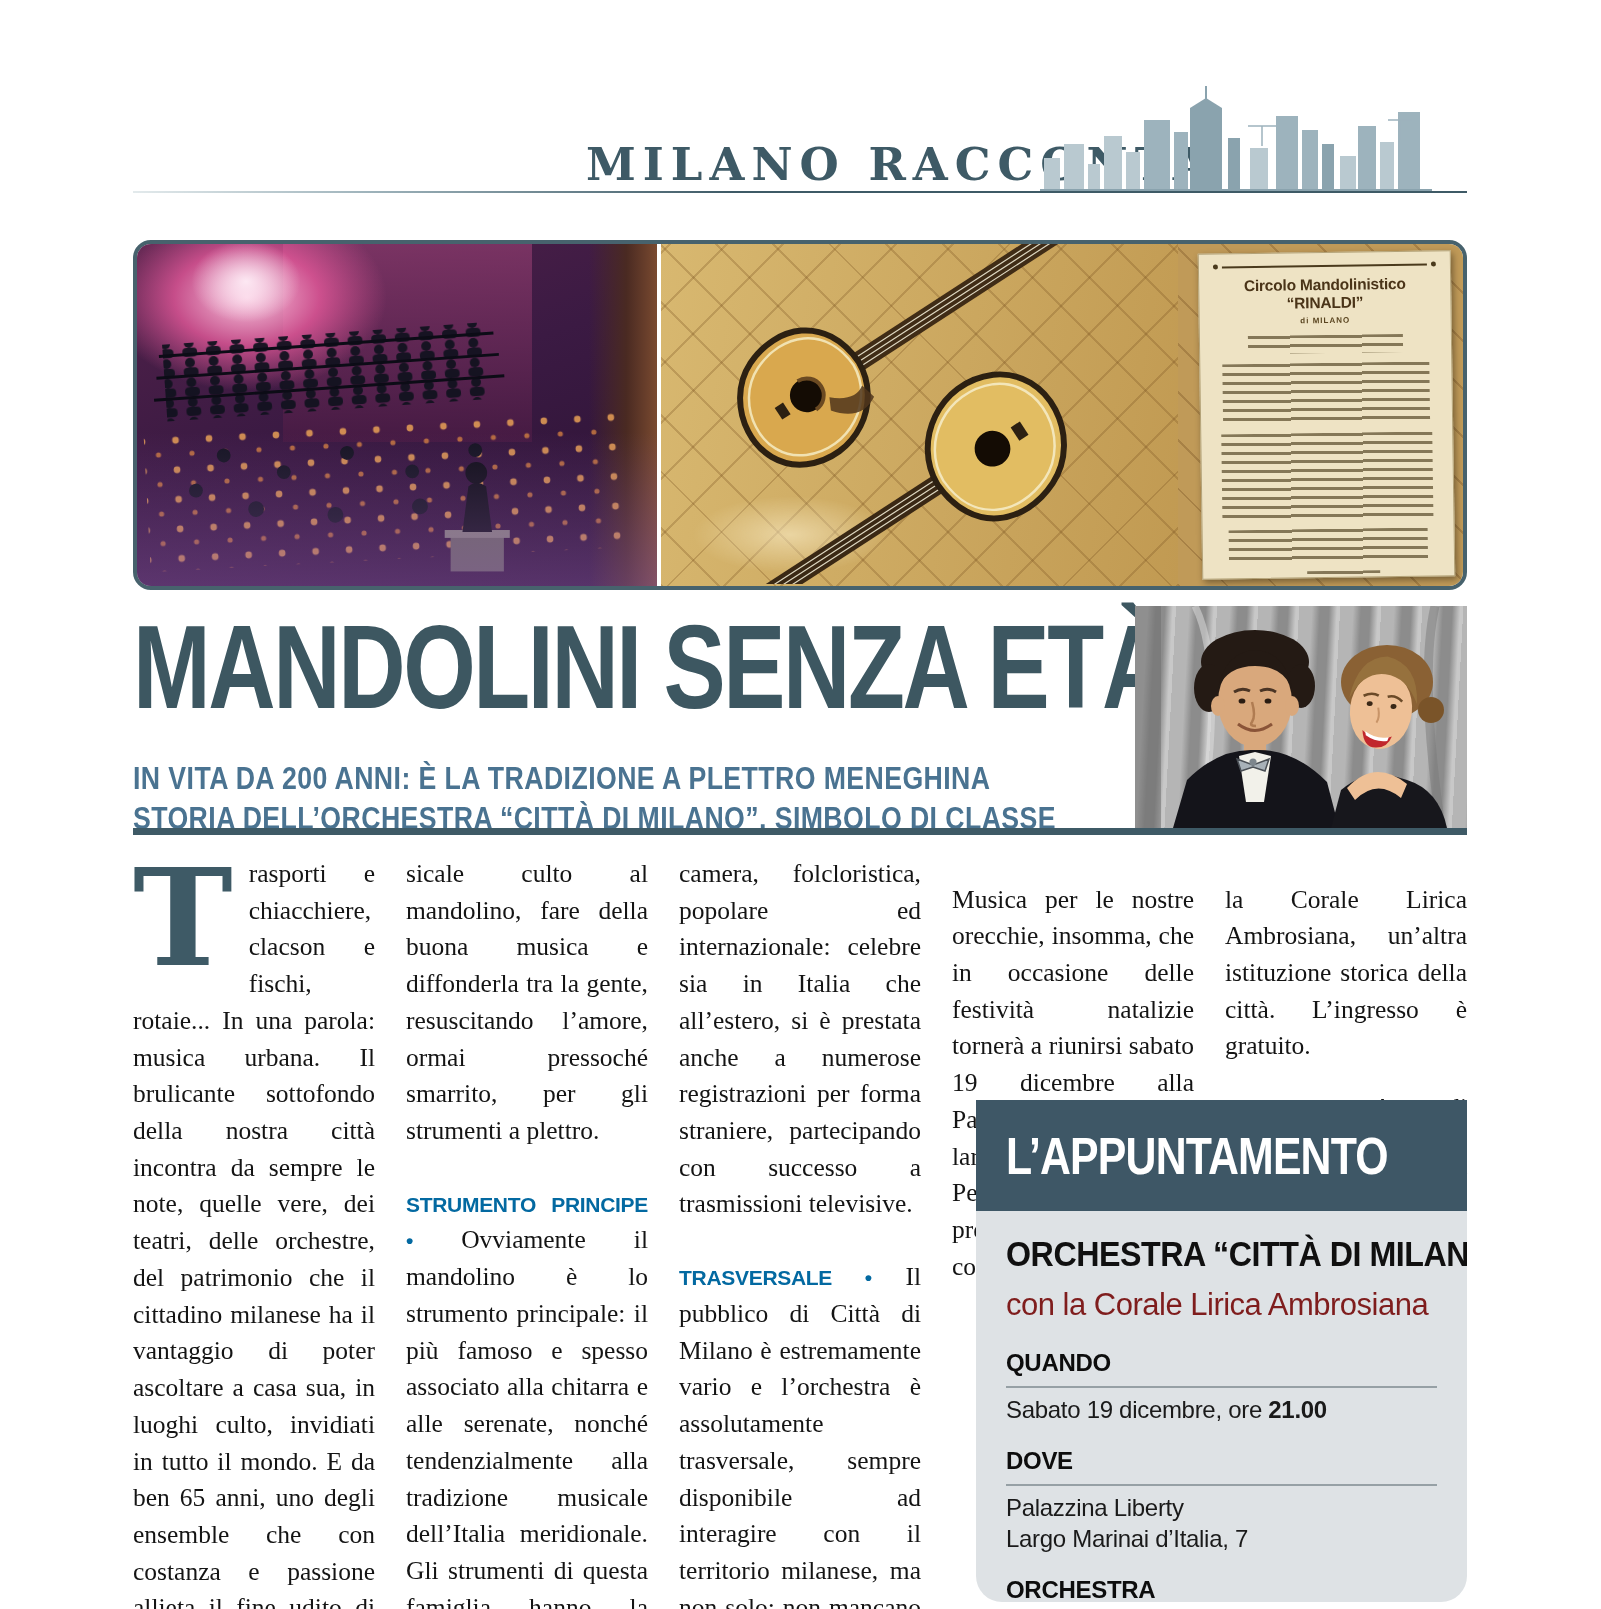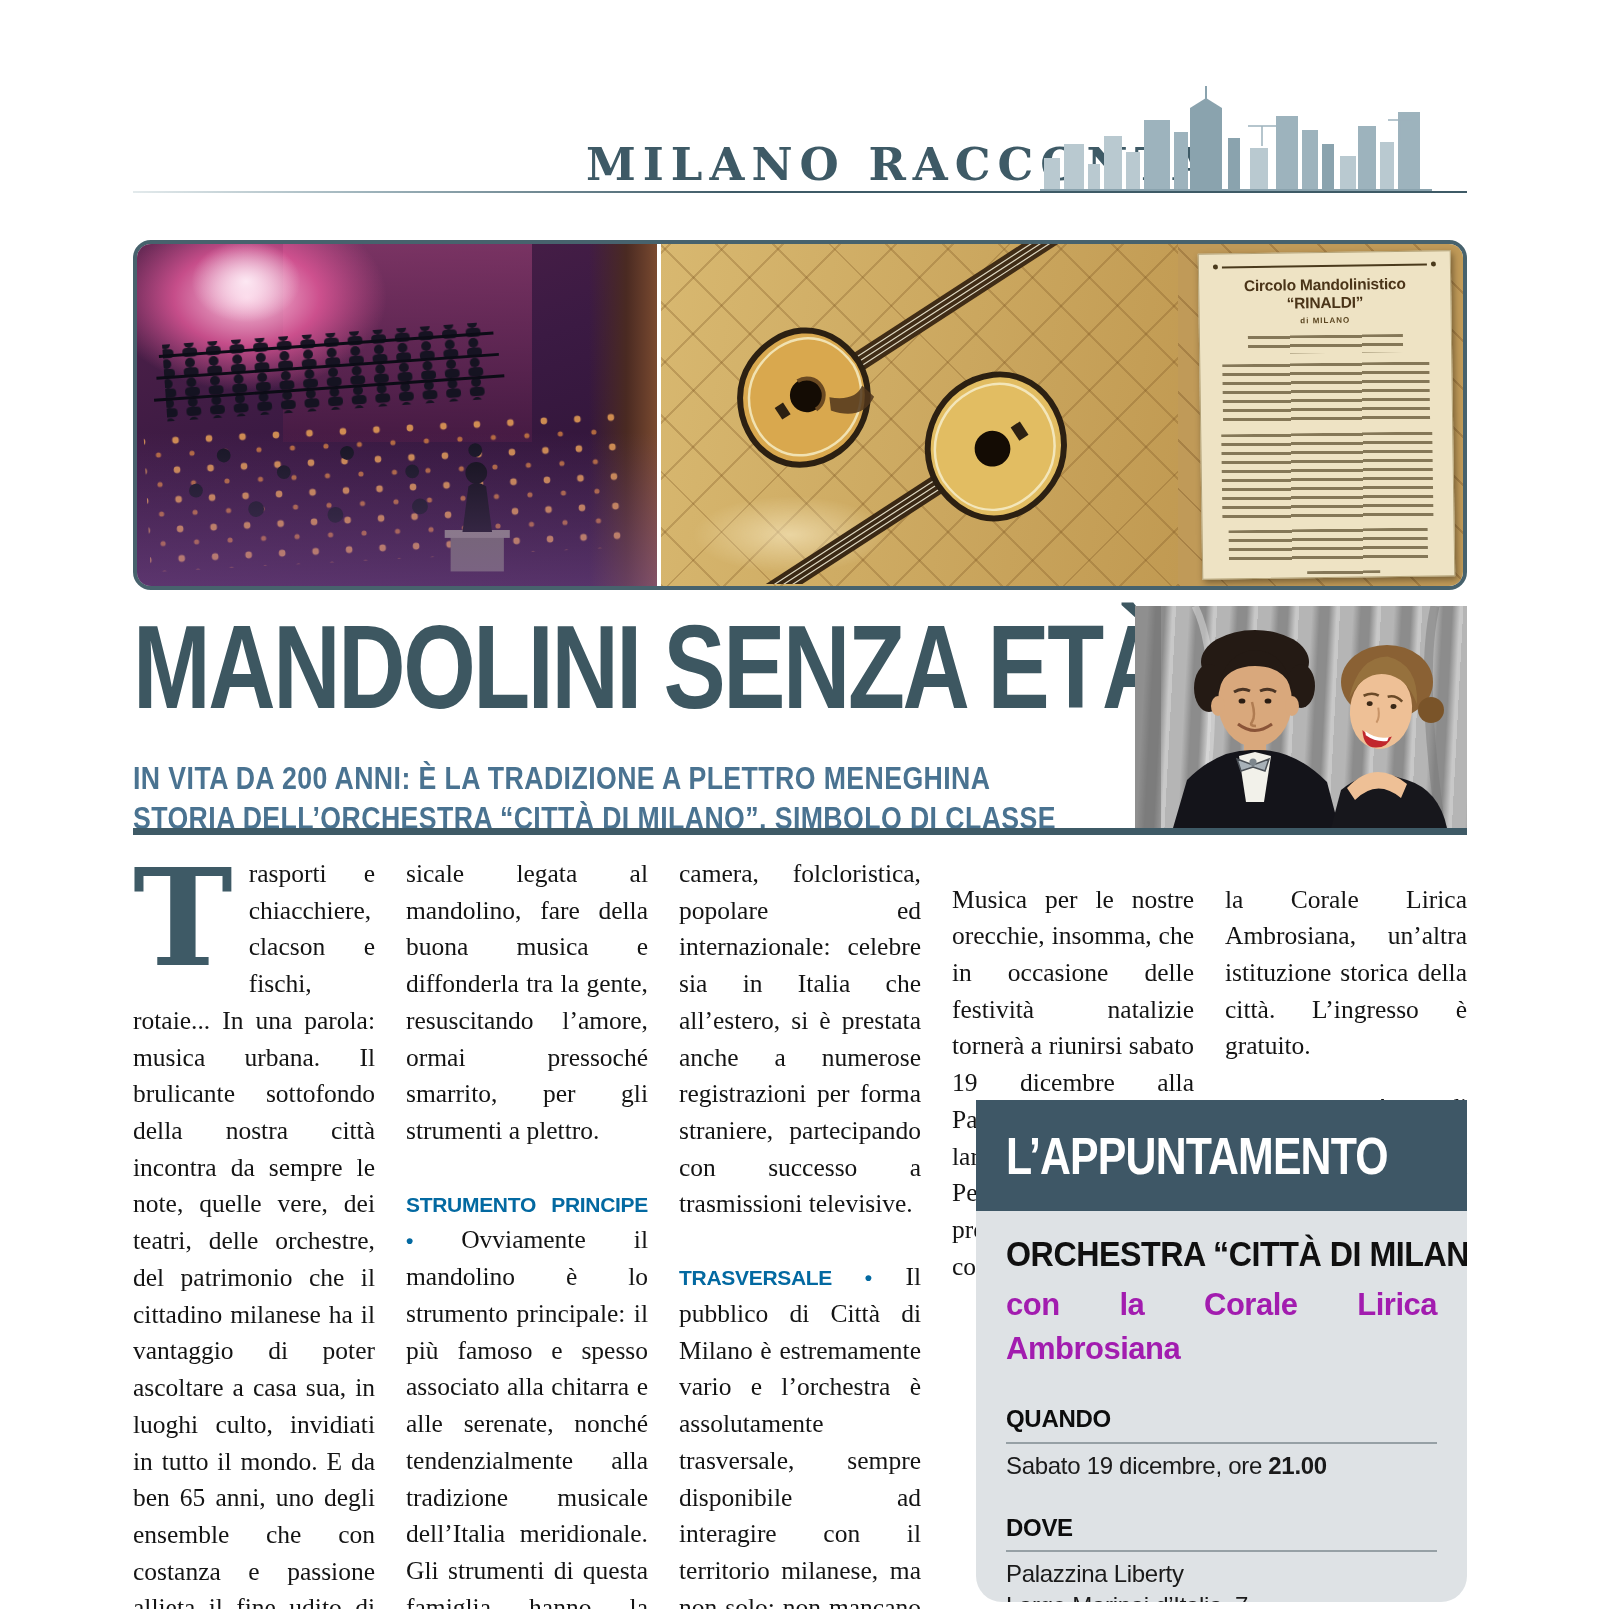--- a/index.html
+++ b/index.html
@@ -89,22 +89,22 @@
 
   
   .appointment{position:absolute;left:0;right:0;top:244px;bottom:4px;display:flex;flex-direction:column;
     font-family:"Liberation Sans",sans-serif;padding-left:24px;}
   .appt-header{background:#3e5766;color:#fff;padding:20px 30px 18px;}
   .appt-header .t{display:inline-block;font-weight:bold;font-size:51px;letter-spacing:-1px;
     transform:scaleX(.84);transform-origin:0 50%;white-space:nowrap;}
   .appt-body{flex:1;background:#dee2e5;padding:18px 30px 16px;border-radius:0 0 26px 26px;overflow:hidden;}
   .appt-event-title{display:inline-block;font-weight:bold;font-size:35px;color:#101010;letter-spacing:-.5px;
     transform:scaleX(.92);transform-origin:0 50%;white-space:nowrap;}
-  .appt-event-sub{font-size:31px;color:#a21caf;margin-top:3px;letter-spacing:-.5px;font-weight:bold;}
-  .appt-label{font-weight:bold;font-size:24px;color:#0d0d0d;margin-top:30px;padding-bottom:5px;
+  .appt-event-sub{font-size:31px;color:#7f1d1d;margin-top:3px;letter-spacing:-.5px;}
+  .appt-label{font-weight:bold;font-size:24px;color:#0d0d0d;margin-top:19px;padding-bottom:5px;
     border-bottom:2px solid #96a0a5;letter-spacing:-.3px;}
   .appt-value{font-size:24px;color:#1a1a1a;margin-top:6px;line-height:1.3;letter-spacing:-.3px;}
   .appt-value b{font-weight:bold;}
 </style>
 </head>
 <body>
 
 <div class="page">
 
   <div class="masthead-title">MILANO RACCONTA</div>
@@ -302,21 +302,21 @@
     </svg>
   </div>
 
   <div class="divider"></div>
 
   <div class="article">
     <div class="col">
       <p><span class="dropcap">T</span><span>rasporti e chiacchiere, clacson e fischi, rotaie... In una parola: musica urbana. Il brulicante sottofondo della nostra città incontra da sempre le note, quelle vere, dei teatri, delle orchestre, del patrimonio che il cittadino milanese ha il vantaggio di poter ascoltare a casa sua, in luoghi culto, invidiati in tutto il mondo. E da ben 65 anni, uno degli ensemble che con costanza e passione allieta il fine udito di città è l’Orchestra a plettro “Città di Milano”, nata nel 1960 dalla fusione di altre due centenarie e valorose orchestre: l’Accademia Mandolinistica di Milano e il Circolo Mandolinistico Rinaldi. Eredi di formazioni musicali che risalgono alla fine del 1800, coriacei nel mantenere alta la tradizione mandolinistica cittadina, nel 1999 alcuni membri dell’attuale formazione hanno fondato un’associazione no profit con il preciso obiettivo di salvaguardare la tradizione mu-</span></p>
     </div>
     <div class="col">
-      <p>sicale legata al mandolino, fare della buona musica e diffonderla tra la gente, resuscitando l’amore, ormai pressoché smarrito, per gli strumenti a plettro.</p>
+      <p>sicale culto al mandolino, fare della buona musica e diffonderla tra la gente, resuscitando l’amore, ormai pressoché smarrito, per gli strumenti a plettro.</p>
       <p><span class="lead">STRUMENTO PRINCIPE •</span> <span>Ovviamente il mandolino è lo strumento principale: il più famoso e spesso associato alla chitarra e alle serenate, nonché tendenzialmente alla tradizione musicale dell’Italia meridionale. Gli strumenti di questa famiglia hanno la peculiarità di essere tutti suonati mediante l’utilizzo di un piccolo accessorio, il plettro appunto: un pezzo di plastica, una volta di tartaruga, di forma triangolare o a goccia, che sulle quattro coppie di corde permette, suonando all’unisono, di eseguire il tremolo che rende unico il suono del mandolino. L’orchestra propone un vasto repertorio che comprende musica originale per strumenti a plettro ed orchestrazioni di musica sinfonica, ma anche lirica, da</span></p>
     </div>
     <div class="col">
       <p>camera, folcloristica, popolare ed internazionale: celebre sia in Italia che all’estero, si è prestata anche a numerose registrazioni per forma straniere, partecipando con successo a trasmissioni televisive.</p>
       <p><span class="lead">TRASVERSALE •</span> <span>Il pubblico di Città di Milano è estremamente vario e l’orchestra è assolutamente trasversale, sempre disponibile ad interagire con il territorio milanese, ma non solo: non mancano gemellaggi con altre associazioni, enti locali, istituzioni pubbliche e private. La direzione artistica è del maestro Augusto Scibilia, con il coadiuvato del maestro Piero Lisci. L’ensemble è formato dall’intera famiglia degli strumenti a plettro: dal mandolino alla mandola, dal mandoloncello al mandolone fino alla chitarra, ma non mancano flauto, clarinetto, contrabbasso, timpani e percussioni. L’organico, invece, è costituito da esecutori di tutte le età.</span></p>
     </div>
     <div class="right-region">
       <div class="right-cols">
         <div class="colA">
           <p>Musica per le nostre orecchie, insomma, che in occasione delle festività natalizie tornerà a riunirsi sabato 19 dicembre alla Palazzina Liberty di largo Marinai d’Italia. Per l’occasione, è prevista la collaborazione con</p>

